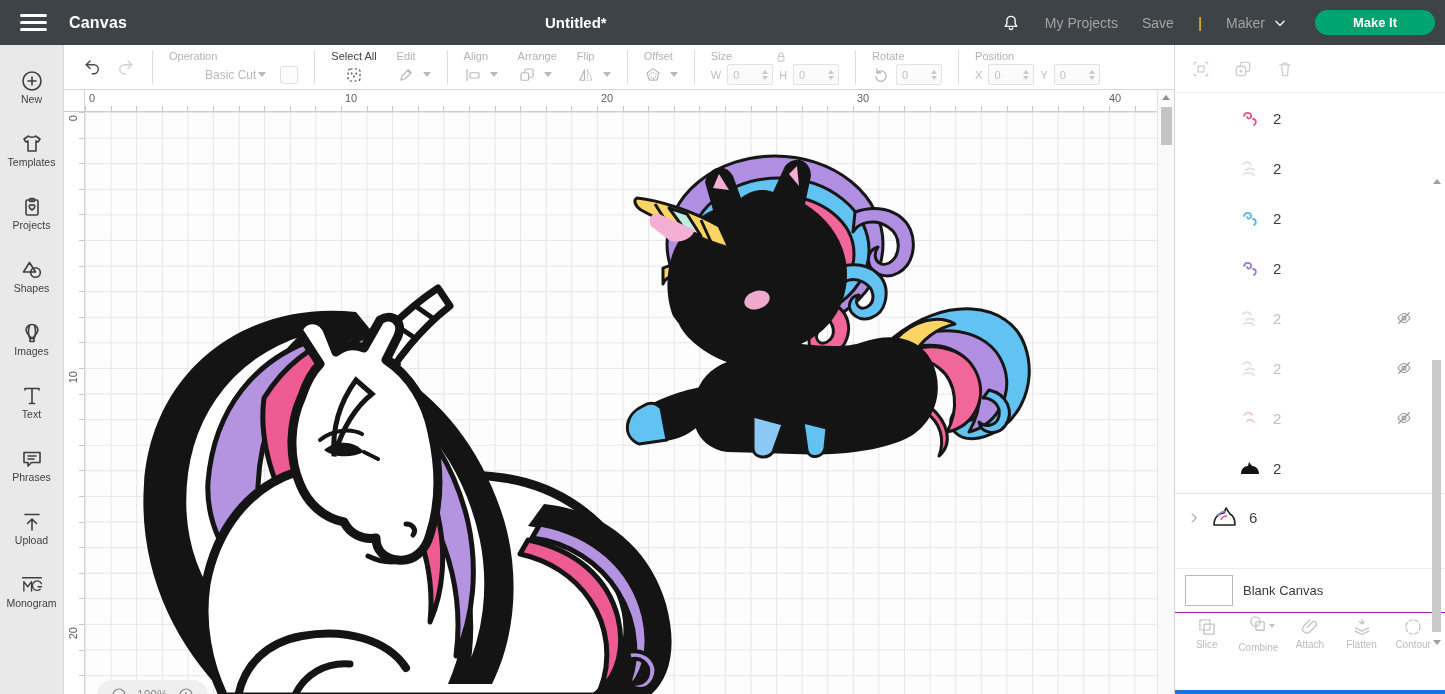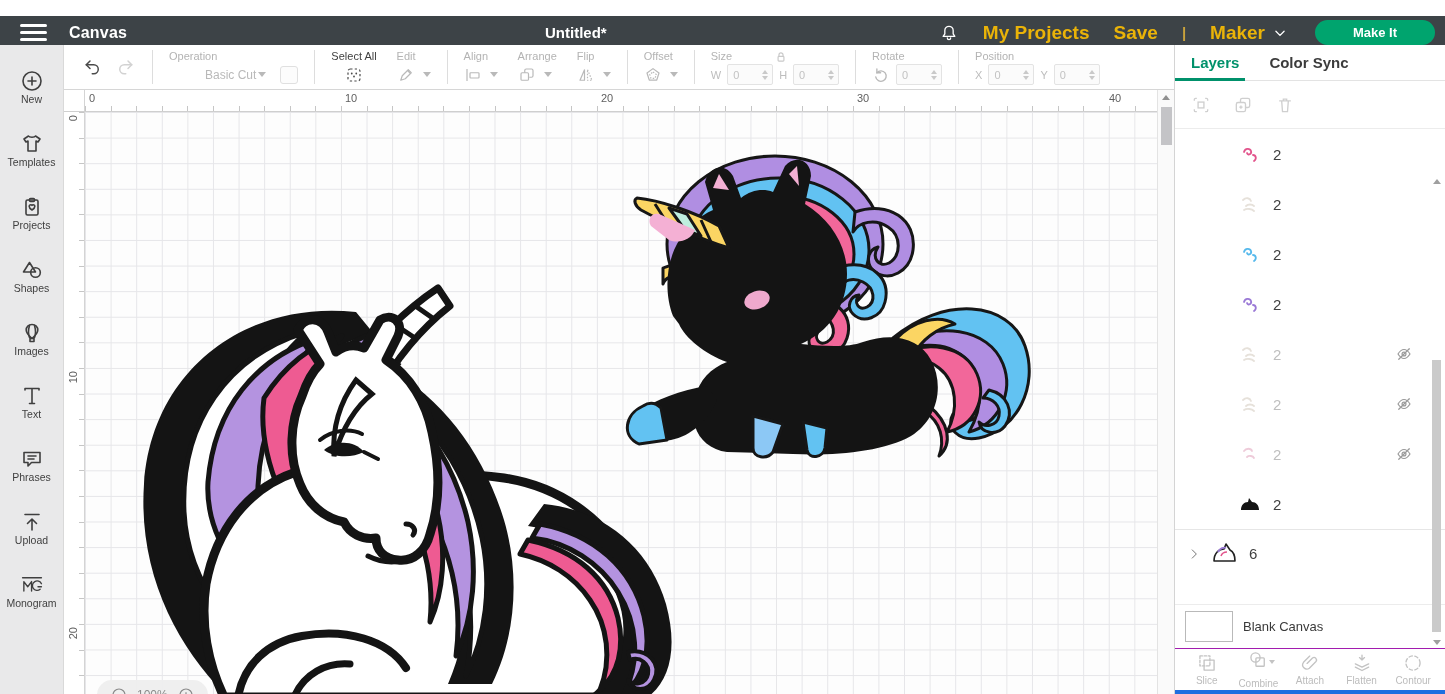--- a/index.html
+++ b/index.html
@@ -1,27 +1,27 @@
 <!DOCTYPE html>
 <html><head>
 <meta charset="utf-8">
 <style>
   * { box-sizing: border-box; margin: 0; padding: 0; }
   html,body { width:1445px; height:694px; overflow:hidden; }
   body { font-family:"Liberation Sans", sans-serif; background:#fff; }
   .app { position:relative; width:1445px; height:694px; }
 
   
-  .header { position:absolute; top:16px; left:0; width:1445px; height:33px; background:#3d4347; display:flex; align-items:center; color:#fff; }
+  .header { position:absolute; top:0; left:0; width:1445px; height:45px; background:#3d4347; display:flex; align-items:center; color:#fff; }
   .hamburger { width:27px; height:17px; margin-left:20px; display:flex; flex-direction:column; justify-content:space-between; cursor:pointer; }
   .hamburger i { display:block; height:3px; background:#fff; border-radius:2px; }
   .hdr-title { margin-left:22px; font-size:16px; font-weight:700; letter-spacing:.2px; }
   .doc-title { position:absolute; left:545px; font-size:15px; font-weight:700; }
   .hdr-right { position:absolute; right:0; height:45px; display:flex; align-items:center; gap:24px; padding-right:10px; }
-  .hdr-right .navlink { font-size:19px; font-weight:700; color:#eab308; cursor:pointer; }
+  .hdr-right .navlink { font-size:14px; font-weight:400; color:#a3a3a3; cursor:pointer; }
   .gold-pipe { color:#c9a23c; font-size:15px; font-weight:700; }
   .machine { display:flex; align-items:center; gap:8px; cursor:pointer; }
   .bell { width:20px; height:20px; color:#fff; cursor:pointer; }
   .make-it { width:120px; height:25px; border:none; border-radius:13px; background:#00a46e; color:#fff; font-size:13px; font-weight:700; font-family:inherit; cursor:pointer; margin-left:4px; }
   svg.ic { display:block; }
 
   
   .content { position:absolute; top:45px; left:0; width:1445px; height:649px; display:flex; }
 
   
@@ -490,25 +490,20 @@
         <div class="canvas-scroll">
           <div class="arr">
               <i></i>
             </div>
           <div class="thumb"></div>
         </div>
       </div>
     </div>
 
     <aside class="panel">
-      <div class="tabs" id="panel-tabs">
-          <span class="tab active">Layers</span>
-          <span class="tab ">Color Sync</span>
-          <span class="tab-underline"></span>
-        </div>
       <div class="panel-tools">
         <svg viewBox="0 0 24 24" fill="none" stroke="currentColor" stroke-width="1.6">
             <path d="M4 7V5.5A1.5 1.5 0 0 1 5.5 4H7M17 4h1.5A1.5 1.5 0 0 1 20 5.5V7M20 17v1.5a1.5 1.5 0 0 1-1.5 1.5H17M7 20H5.5A1.5 1.5 0 0 1 4 18.5V17"></path>
             <rect x="8.5" y="8.5" width="7" height="7"></rect>
           </svg>
         <svg viewBox="0 0 24 24" fill="none" stroke="currentColor" stroke-width="1.6">
             <rect x="4" y="9" width="11" height="11" rx="2"></rect>
             <path d="M9 9V6a2 2 0 0 1 2-2h7a2 2 0 0 1 2 2v7a2 2 0 0 1-2 2h-3"></path>
             <path d="M7.5 14.5h4M9.5 12.5v4"></path>
           </svg>

